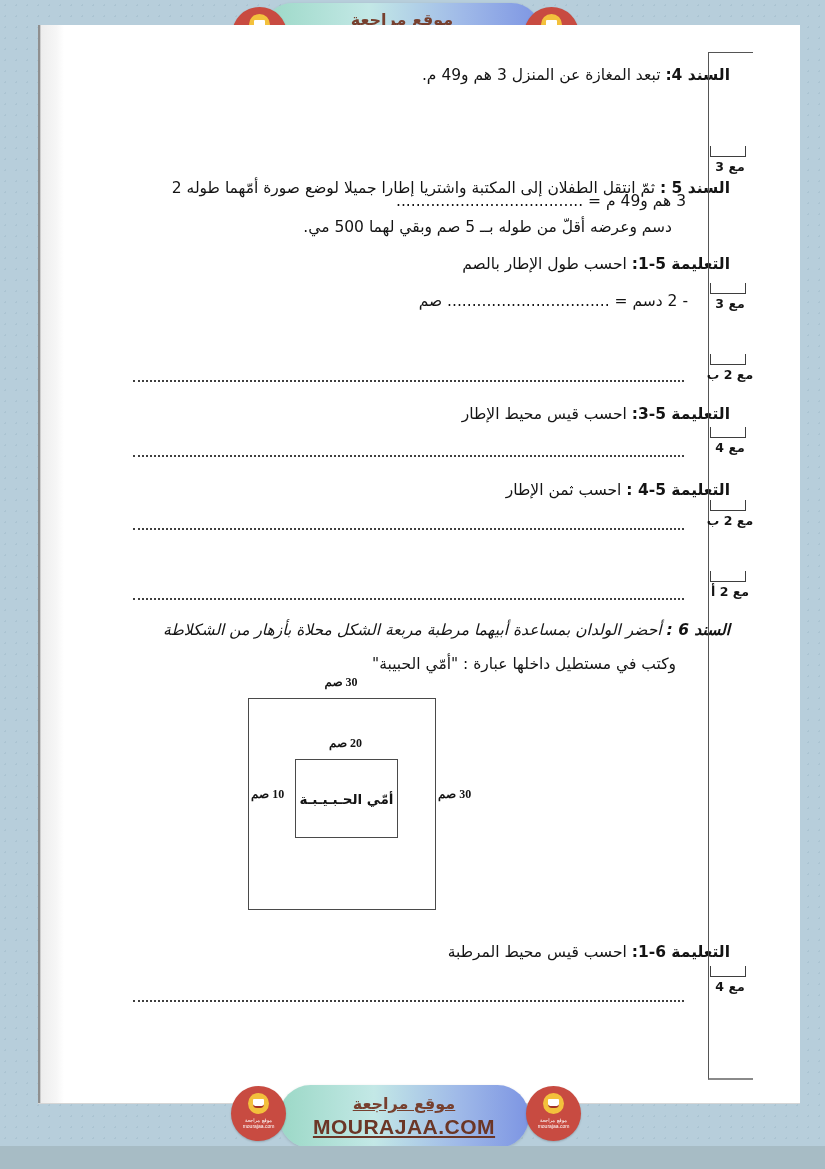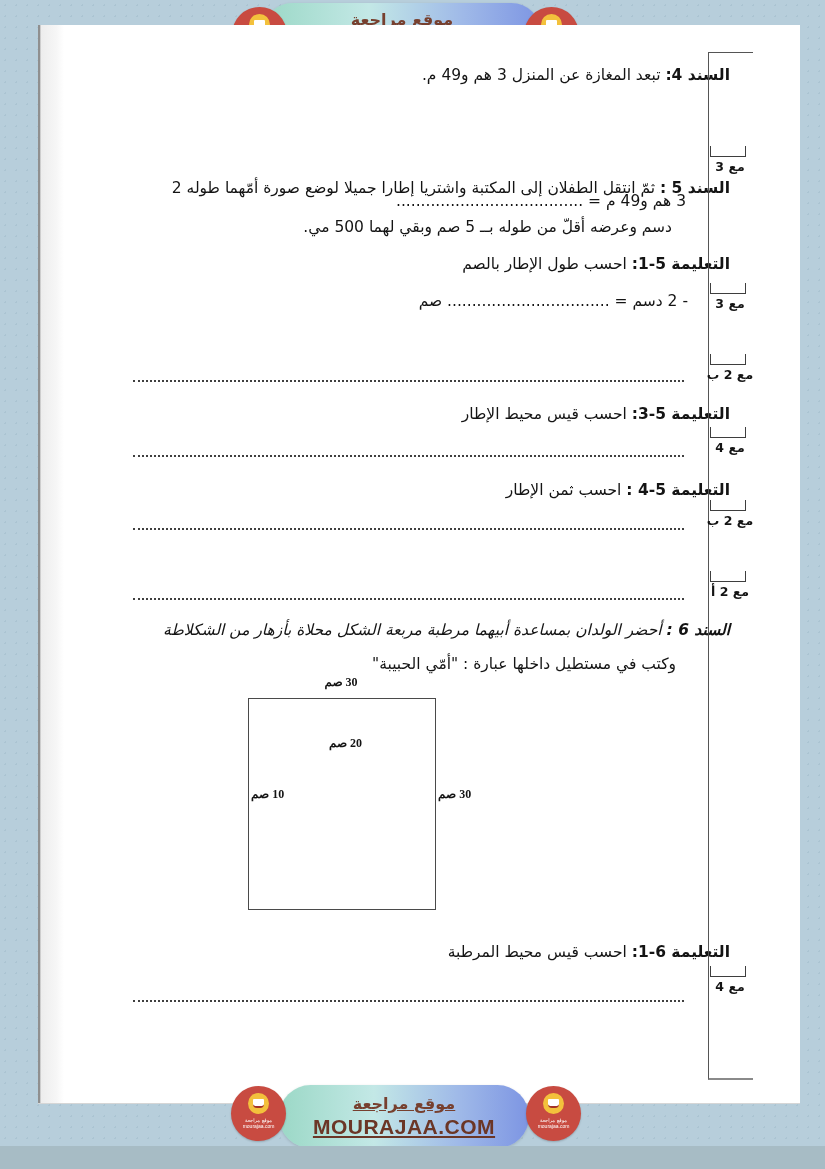--- a/index.html
+++ b/index.html
@@ -92,20 +92,23 @@
   <div class="dotline" style="top:422px;"></div>
   <div class="txt" style="top:454px;"><span class="b">التعليمة 5-4 :</span><span> احسب ثمن الإطار</span></div>
   <div class="dotline" style="top:495px;"></div>
   <div class="dotline" style="top:565px;"></div>
   <div class="txt" style="top:594px;font-style:italic;"><span class="b">السند 6 :</span><span> أحضر الولدان بمساعدة أبيهما مرطبة مربعة الشكل محلاة بأزهار من الشكلاطة</span></div>
   <div class="txt" style="top:628px; right:124px;"><span>وكتب في مستطيل داخلها عبارة : "أمّي الحبيبة"</span></div>
 
   <div class="dim dim-center" style="left:210px; width:186px; top:650px;">30 صم</div>
   <div class="sq-outer"></div>
   <div class="dim dim-center" style="left:257px; width:101px; top:711px;">20 صم</div>
+  <div class="sq-inner">
+      <span>أمّي الحـبـيـبـة</span>
+    </div>
   <div class="dim" style="left:213px; top:762px;">10 صم</div>
   <div class="dim" style="left:400px; top:762px;">30 صم</div>
 
   <div class="txt" style="top:916px;"><span class="b">التعليمة 6-1:</span><span> احسب قيس محيط المرطبة</span></div>
   <div class="dotline" style="top:967px;"></div>
 
   <div class="scorecol"></div>
   <div class="bracket" style="top:121px;"></div>
   <div class="marklabel" style="top:134px;">مع 3</div>
   <div class="bracket" style="top:258px;"></div>

